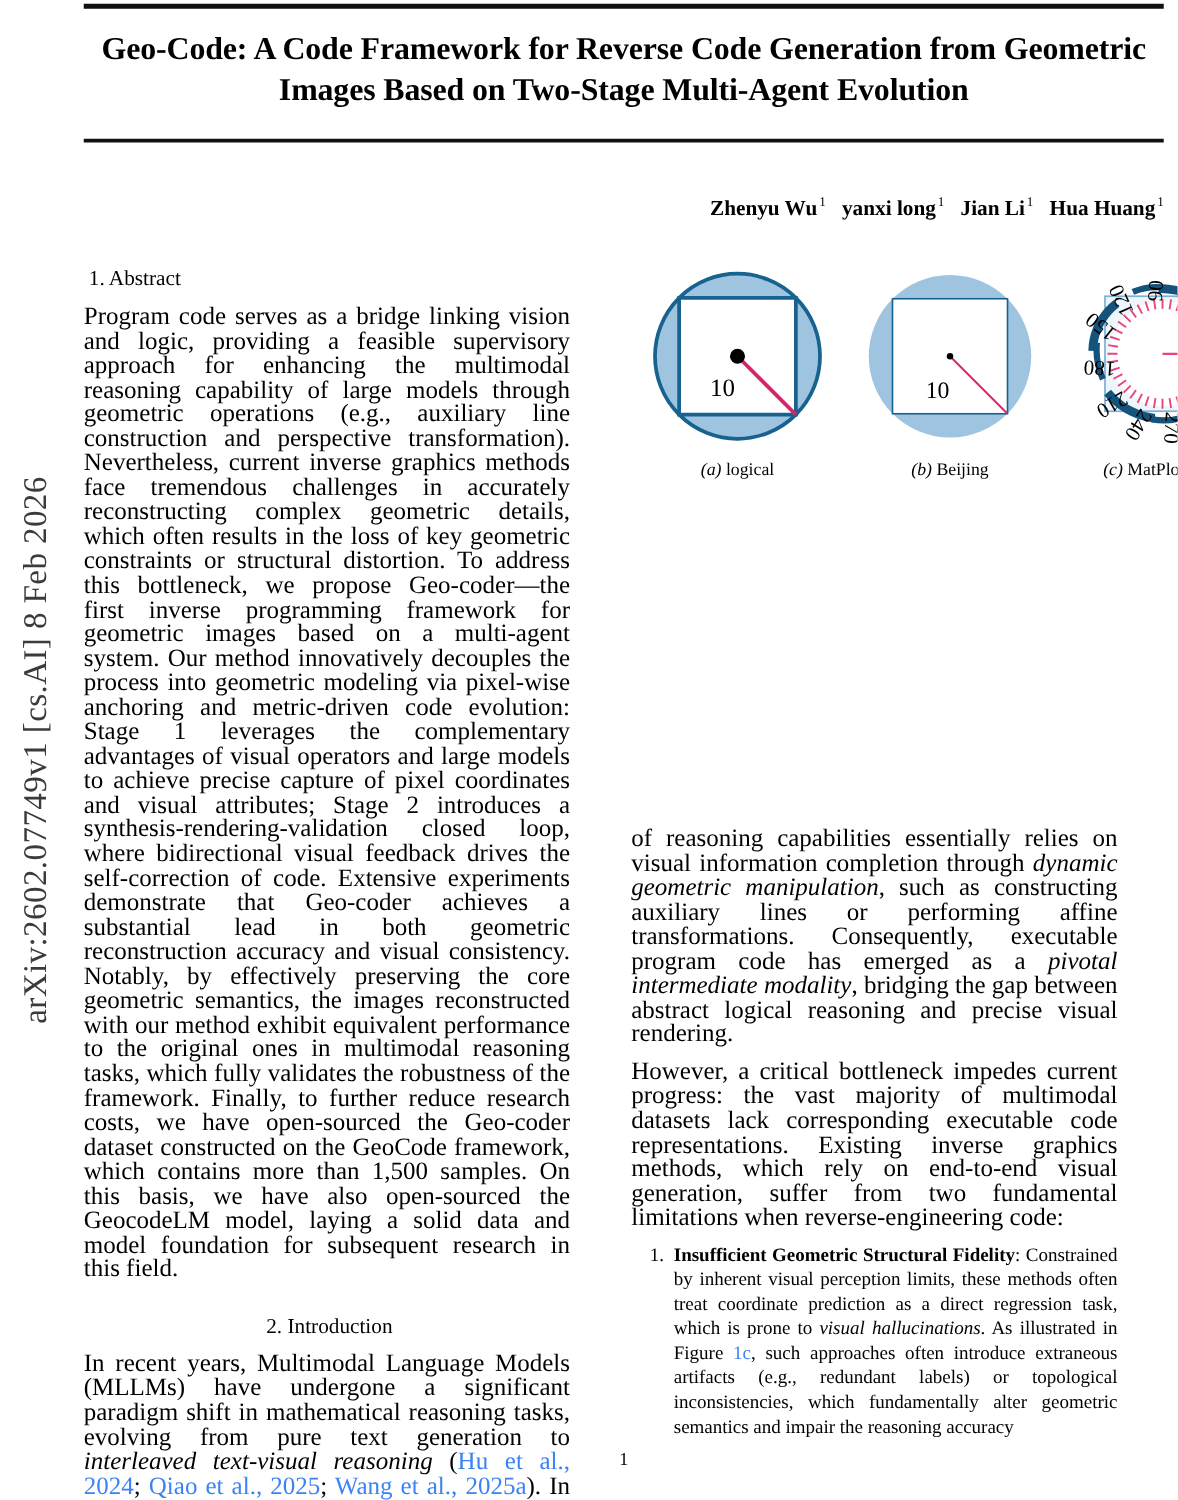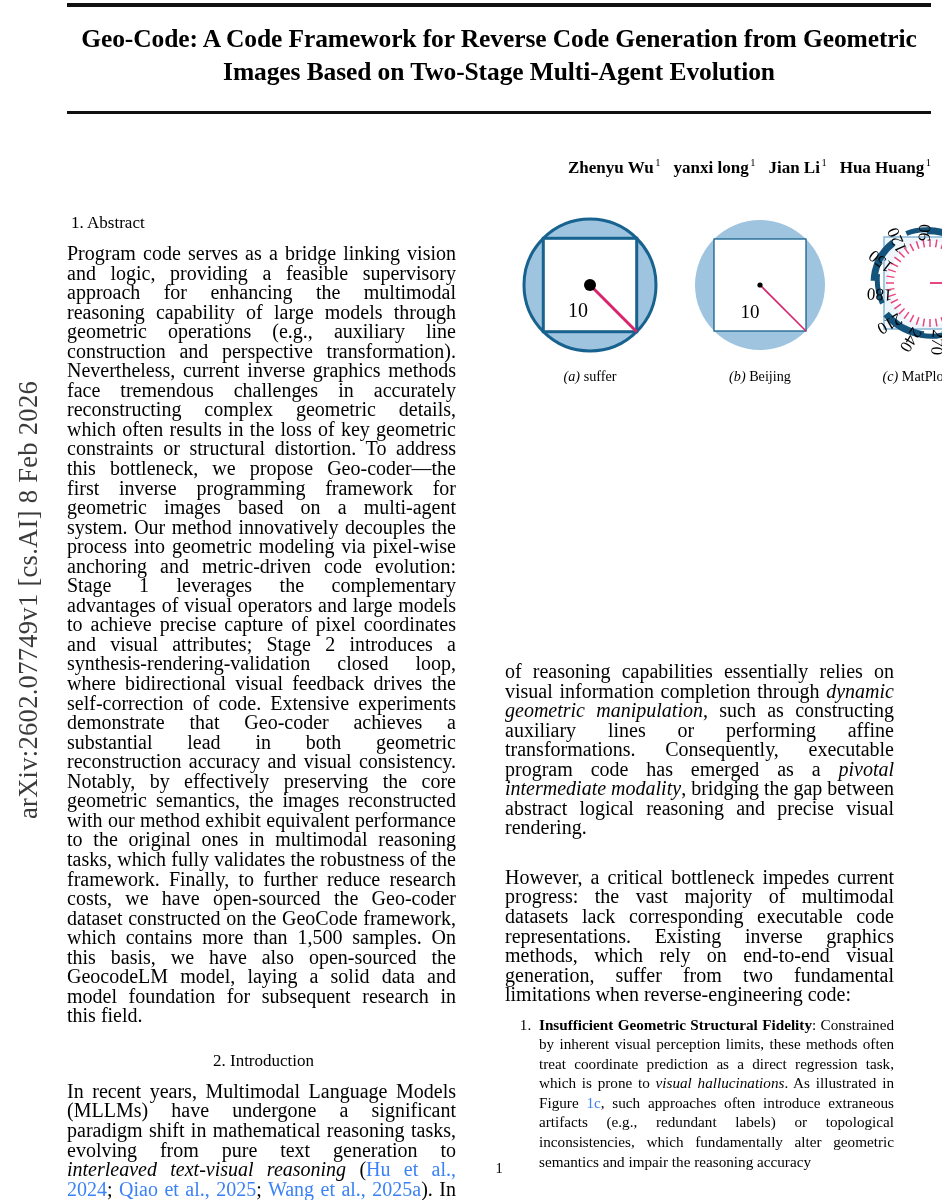--- a/index.html
+++ b/index.html
@@ -244,21 +244,21 @@
       <div class="fig-cell">
         <div class="fig-svg-box">
           <svg width="160" height="150" viewBox="0 0 160 150">
             <circle cx="80" cy="72" r="66" fill="#9ec4e0" stroke="#17628f" stroke-width="3"></circle>
             <rect x="33.3" y="25.3" width="93.4" height="93.4" fill="#ffffff" stroke="#17628f" stroke-width="3"></rect>
             <line x1="80" y1="72" x2="126.7" y2="118.7" stroke="#d6246e" stroke-width="3"></line>
             <circle cx="80" cy="72" r="6" fill="#000000"></circle>
             <text x="68" y="104" font-family="'Liberation Serif', serif" font-size="20" fill="#000000" text-anchor="middle">10</text>
           </svg>
         </div>
-        <div class="fig-sub"><span class="lbl">(a)</span> <span>suffer</span></div>
+        <div class="fig-sub"><span class="lbl">(a)</span> <span>logical</span></div>
       </div>
 
       <div class="fig-cell">
         <div class="fig-svg-box">
           <svg width="160" height="150" viewBox="0 0 160 150">
             <circle cx="80" cy="72" r="65" fill="#9ec4e0" stroke="none"></circle>
             <rect x="34" y="26" width="92" height="92" fill="#ffffff" stroke="#17628f" stroke-width="1.3"></rect>
             <line x1="80" y1="72" x2="126" y2="118" stroke="#d6246e" stroke-width="1.6"></line>
             <circle cx="80" cy="72" r="2.6" fill="#000000"></circle>
             <text x="70" y="105" font-family="'Liberation Serif', serif" font-size="19" fill="#000000" text-anchor="middle">10</text>
@@ -358,21 +358,21 @@
         <div class="fig-sub"><span class="lbl">(d)</span> <span>V-Thinker</span></div>
       </div>
 
     </div>
 
   </div>
 
   <div class="col col-right" style="top:662px;">
     <p class="body"><span>of reasoning capabilities essentially relies on visual information completion through </span><span class="it">dynamic geometric manipulation</span><span>, such as constructing auxiliary lines or performing affine transformations. Consequently, executable program code has emerged as a </span><span class="it">pivotal intermediate modality</span><span>, bridging the gap between abstract logical reasoning and precise visual rendering.</span></p>
 
-    <p class="body" style="margin-top:30px;">However, a critical bottleneck impedes current progress: the vast majority of multimodal datasets lack corresponding executable code representations. Existing inverse graphics methods, which rely on end-to-end visual generation, suffer from two fundamental limitations when reverse-engineering code:</p>
+    <p class="body" style="margin-top:10px;">However, a critical bottleneck impedes current progress: the vast majority of multimodal datasets lack corresponding executable code representations. Existing inverse graphics methods, which rely on end-to-end visual generation, suffer from two fundamental limitations when reverse-engineering code:</p>
 
     <ol class="limits" style="">
       <li><span class="bd">Insufficient Geometric Structural Fidelity</span><span>: Constrained by inherent visual perception limits, these methods often treat coordinate prediction as a direct regression task, which is prone to </span><span class="it">visual hallucinations</span><span>. As illustrated in Figure </span><span class="lnk">1c</span><span>, such approaches often introduce extraneous artifacts (e.g., redundant labels) or topological inconsistencies, which fundamentally alter geometric semantics and impair the reasoning accuracy</span></li>
     </ol>
   </div>
 
   <div class="page-number">1</div>
 
 </div>
 

